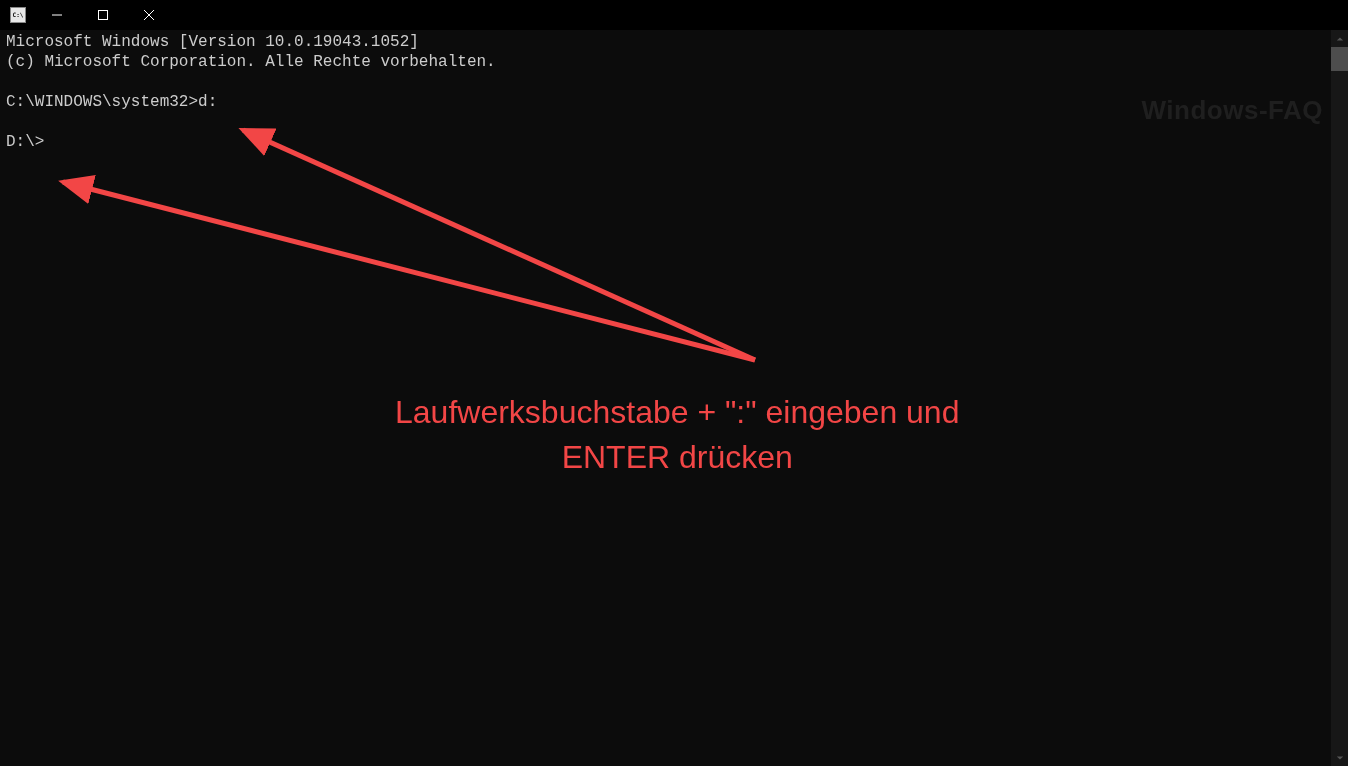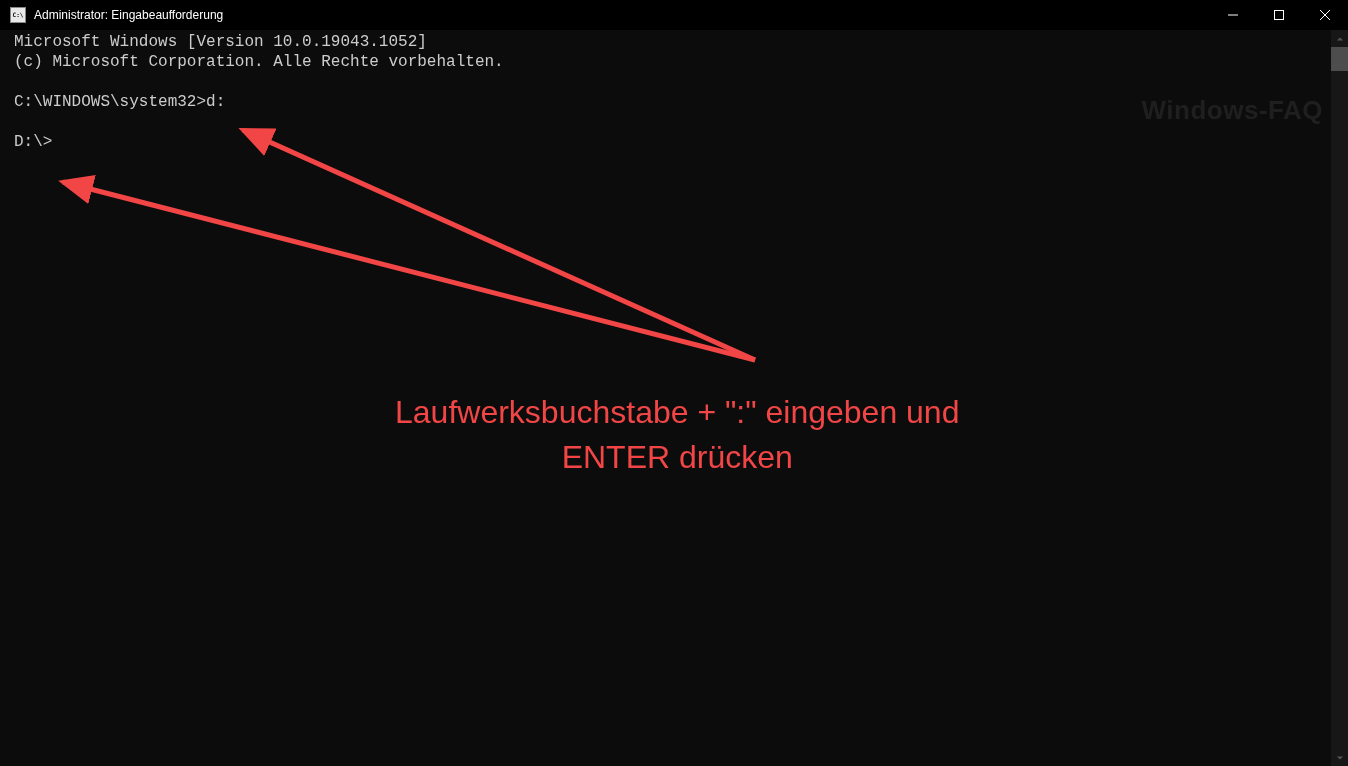--- a/index.html
+++ b/index.html
@@ -69,21 +69,21 @@
       position: relative;
       height: calc(100% - 30px);
       background: #0c0c0c;
       padding: 0;
     }
     .console-text {
       font-family: Consolas, "Courier New", monospace;
       font-size: 16px;
       color: #cccccc;
       white-space: pre;
-      padding: 2px 14px;
+      padding: 2px 6px;
       line-height: 1.25;
     }
     .scrollbar {
       position: absolute;
       right: 0;
       top: 30px;
       width: 17px;
       height: calc(100% - 30px);
       background: #171717;
     }
@@ -151,21 +151,20 @@
       left: 0;
       width: 100%;
       height: 100%;
     }
   </style>
 </head>
 <body>
 
 <div class="title-bar">
   <div class="app-icon"></div>
-  <div class="title-text">Administrator: Eingabeaufforderung</div>
   <div class="window-controls">
     <div class="win-btn">
       <svg viewBox="0 0 10 10">
           <line x1="0" y1="5" x2="10" y2="5" stroke="#ffffff" stroke-width="1"></line>
         </svg>
     </div>
     <div class="win-btn">
       <svg viewBox="0 0 10 10">
           <rect x="0.5" y="0.5" width="9" height="9" fill="none" stroke="#ffffff" stroke-width="1"></rect>
         </svg>

